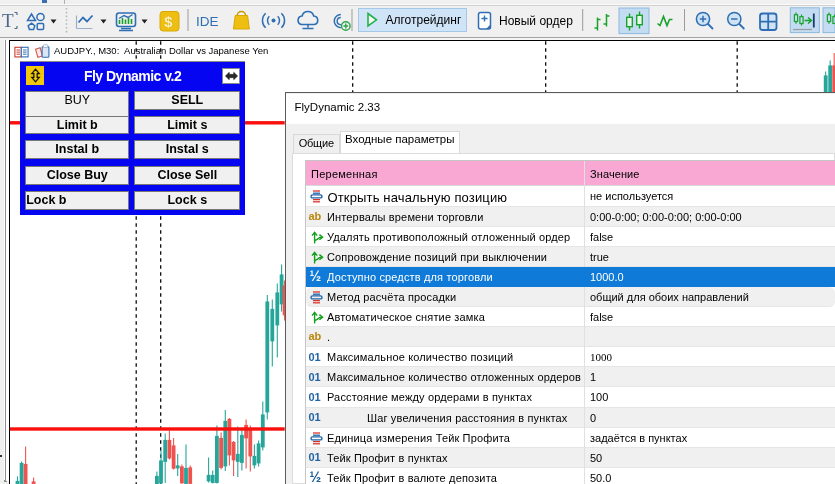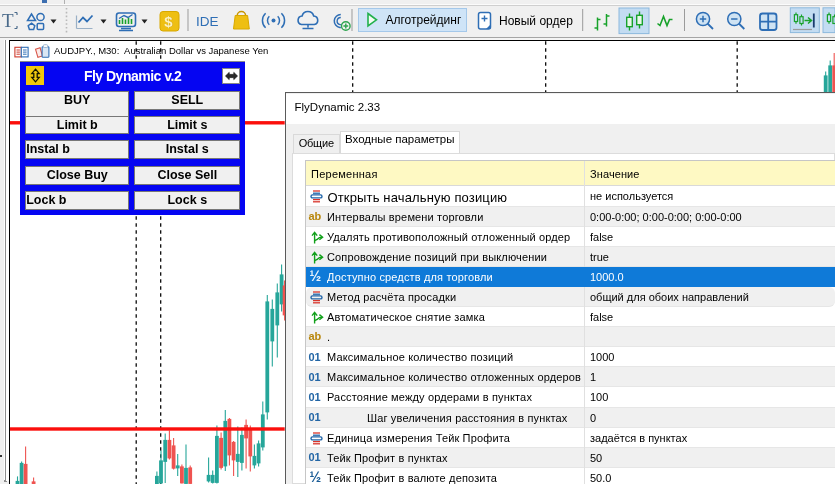--- a/index.html
+++ b/index.html
@@ -197,38 +197,38 @@
 <div class="ab" style="left:19.8px;top:61px;width:225.5px;height:154.4px;background:#0505f2;border-top:1px solid #8a8a8a;box-sizing:border-box;"></div>
 <div class="ab" style="left:25.6px;top:66.3px;width:18.9px;height:19.2px;background:#f2c80c;"></div>
 <svg class="ab" style="left:25.6px;top:66.3px;" width="19" height="19" viewBox="0 0 19 19">
     <path d="M9.5 3.2 L13.2 7.6 L11.2 7.6 L11.2 11.4 L13.2 11.4 L9.5 15.8 L5.8 11.4 L7.8 11.4 L7.8 7.6 L5.8 7.6 Z" fill="#eec70e" stroke="#161600" stroke-width="1.3"></path>
   </svg>
 <div class="ab" style="left:19.8px;top:67.6px;width:225.5px;text-align:center;font-size:14px;font-weight:bold;letter-spacing:-0.5px;color:#fff;">Fly Dynamic v.2</div>
 <div class="ab" style="left:221.5px;top:68px;width:18.7px;height:16px;background:#fff;border:1px solid #888;box-sizing:border-box;"></div>
 <svg class="ab" style="left:221.5px;top:68px;" width="19" height="16" viewBox="0 0 19 16">
     <path d="M3.5 8 L7.2 4.4 L7.2 6.4 L11.8 6.4 L11.8 4.4 L15.5 8 L11.8 11.6 L11.8 9.6 L7.2 9.6 L7.2 11.6 Z" fill="#2a2a2a" stroke="#111" stroke-width="0.7"></path>
   </svg>
-<div class="ab" style="left:25.2px;top:90.8px;width:104.1px;height:29px;background:#f0f0f0;border:1px solid #777;box-sizing:border-box;text-align:center;font-size:12.5px;font-weight:bold;line-height:17.5px;color:#000;">BUY</div>
+<div class="ab" style="left:25.2px;top:90.8px;width:104.1px;height:29px;background:#f0f0f0;border:1px solid #777;box-sizing:border-box;text-align:center;font-size:12.5px;font-weight:normal;line-height:17.5px;color:#000;">BUY</div>
 <div class="ab" style="left:134.4px;top:90.8px;width:105.8px;height:18.8px;background:#f0f0f0;border:1px solid #777;box-sizing:border-box;text-align:center;font-size:12.5px;font-weight:bold;line-height:17.5px;color:#000;">SELL</div>
 <div class="ab" style="left:25.2px;top:115.7px;width:104.1px;height:18.8px;background:#f0f0f0;border:1px solid #777;box-sizing:border-box;text-align:center;font-size:12.5px;font-weight:bold;line-height:17.5px;color:#000;">Limit b</div>
 <div class="ab" style="left:134.4px;top:115.7px;width:105.8px;height:18.8px;background:#f0f0f0;border:1px solid #777;box-sizing:border-box;text-align:center;font-size:12.5px;font-weight:bold;line-height:17.5px;color:#000;">Limit s</div>
-<div class="ab" style="left:25.2px;top:140.3px;width:104.1px;height:18.8px;background:#f0f0f0;border:1px solid #777;box-sizing:border-box;text-align:left;font-size:12.5px;font-weight:bold;line-height:17.5px;color:#000;">Instal b</div>
+<div class="ab" style="left:25.2px;top:140.3px;width:104.1px;height:18.8px;background:#f0f0f0;border:1px solid #777;box-sizing:border-box;text-align:center;font-size:12.5px;font-weight:bold;line-height:17.5px;color:#000;">Instal b</div>
 <div class="ab" style="left:134.4px;top:140.3px;width:105.8px;height:18.8px;background:#f0f0f0;border:1px solid #777;box-sizing:border-box;text-align:center;font-size:12.5px;font-weight:bold;line-height:17.5px;color:#000;">Instal s</div>
 <div class="ab" style="left:25.2px;top:165.9px;width:104.1px;height:18.8px;background:#f0f0f0;border:1px solid #777;box-sizing:border-box;text-align:center;font-size:12.5px;font-weight:bold;line-height:17.5px;color:#000;">Close Buy</div>
 <div class="ab" style="left:134.4px;top:165.9px;width:105.8px;height:18.8px;background:#f0f0f0;border:1px solid #777;box-sizing:border-box;text-align:center;font-size:12.5px;font-weight:bold;line-height:17.5px;color:#000;">Close Sell</div>
 <div class="ab" style="left:25.2px;top:190.8px;width:104.1px;height:18.8px;background:#f0f0f0;border:1px solid #777;box-sizing:border-box;text-align:left;font-size:12.5px;font-weight:bold;line-height:17.5px;color:#000;">Lock b</div>
 <div class="ab" style="left:134.4px;top:190.8px;width:105.8px;height:18.8px;background:#f0f0f0;border:1px solid #777;box-sizing:border-box;text-align:center;font-size:12.5px;font-weight:bold;line-height:17.5px;color:#000;">Lock s</div>
 <div class="ab" style="left:285px;top:92.4px;width:550px;height:391.6px;background:#f0f0f0;border-left:1.2px solid #5a5a5a;border-top:1.6px solid #5a5a5a;box-sizing:border-box;"></div>
 <div class="ab" style="left:286.2px;top:94px;width:548.8px;height:29.5px;background:#fff;"></div>
 <div class="ab" style="left:294.5px;top:100.8px;font-size:11.5px;color:#000;">FlyDynamic 2.33</div>
 <div class="ab" style="left:293px;top:133.5px;width:46.5px;height:19px;background:#efefef;border:1px solid #d9d9d9;border-bottom:none;box-sizing:border-box;text-align:center;font-size:11px;letter-spacing:-0.2px;line-height:16.5px;color:#000;">Общие</div>
 <div class="ab" style="left:292px;top:152.5px;width:543px;height:331.5px;background:#fff;border:1px solid #dcdcdc;box-sizing:border-box;"></div>
 <div class="ab" style="left:339.5px;top:130.5px;width:120.5px;height:22.5px;background:#fff;border:1px solid #d9d9d9;border-bottom:none;box-sizing:border-box;text-align:center;font-size:11.5px;line-height:14.5px;color:#000;">Входные параметры</div>
 <div class="ab" style="left:304.5px;top:160.3px;width:530.5px;height:323.7px;border-left:1px solid #c6c6c6;border-top:1px solid #c6c6c6;box-sizing:border-box;background:#fff;overflow:hidden;">
-<div style="position:absolute;left:0;top:0;width:100%;height:25.2px;background:#fef9c3;border-bottom:1px solid #d9d9d9;box-sizing:border-box;text-decoration:underline;">
+<div style="position:absolute;left:0;top:0;width:100%;height:25.2px;background:#f9a8d4;border-bottom:1px solid #d9d9d9;box-sizing:border-box;text-decoration:underline;">
       <span style="position:absolute;left:5.5px;top:6.3px;font-size:11px;letter-spacing:0.25px;">Переменная</span>
       <span style="position:absolute;left:284.5px;top:6.3px;font-size:11px;letter-spacing:0.1px;">Значение</span>
     </div>
 <div style="position:absolute;left:0;top:25.2px;width:100%;height:20.1px;background:#fff;border-bottom:1px solid #e6e6e6;box-sizing:border-box;">
 <svg width="14" height="14" viewBox="0 0 14 14" style="position:absolute;left:4px;top:3px;">
         <path d="M3 2 h7" stroke="#d8352b" stroke-width="1.3"></path>
         <path d="M3 4.2 h7" stroke="#1f64a8" stroke-width="1.3"></path>
         <rect x="1" y="5.9" width="11" height="3" rx="1.5" fill="none" stroke="#1f64a8" stroke-width="1.4"></rect>
         <path d="M3 10.6 h7" stroke="#d8352b" stroke-width="1.3"></path>
         <path d="M3 12.8 h7" stroke="#d8352b" stroke-width="1.3"></path>
@@ -293,21 +293,21 @@
 <div style="position:absolute;left:0;top:165.9px;width:100%;height:20.1px;background:#f0f0f0;border-bottom:1px solid #e6e6e6;box-sizing:border-box;">
 <span style="position:absolute;left:3px;top:3px;font-size:11px;font-weight:bold;color:#b8860b;">ab</span>
 <span style="position:absolute;left:21.5px;top:4px;font-size:11px;letter-spacing:0.15px;color:#000;white-space:nowrap;">.</span>
 <span style="position:absolute;left:278.5px;top:0;width:1px;height:20.1px;background:#e0e0e0;"></span>
 <span style="position:absolute;left:284.5px;top:4px;font-size:11px;color:#000;white-space:nowrap;"></span>
 </div>
 <div style="position:absolute;left:0;top:186.0px;width:100%;height:20.1px;background:#fff;border-bottom:1px solid #e6e6e6;box-sizing:border-box;">
 <span style="position:absolute;left:3px;top:3.5px;font-size:11px;font-weight:bold;color:#2265a5;">01</span>
 <span style="position:absolute;left:21.5px;top:4px;font-size:11px;letter-spacing:0.15px;color:#000;white-space:nowrap;">Максимальное количество позиций</span>
 <span style="position:absolute;left:278.5px;top:0;width:1px;height:20.1px;background:#e0e0e0;"></span>
-<span style="position:absolute;left:284.5px;top:4px;font-size:11px;color:#000;white-space:nowrap;">1000</span>
+<span style="position:absolute;left:284.5px;top:4px;font-size:11px;color:#000;white-space:nowrap;font-family:Liberation Serif, serif;">1000</span>
 </div>
 <div style="position:absolute;left:0;top:206.1px;width:100%;height:20.1px;background:#f0f0f0;border-bottom:1px solid #e6e6e6;box-sizing:border-box;">
 <span style="position:absolute;left:3px;top:3.5px;font-size:11px;font-weight:bold;color:#2265a5;">01</span>
 <span style="position:absolute;left:21.5px;top:4px;font-size:11px;letter-spacing:0.15px;color:#000;white-space:nowrap;">Максимальное количество отложенных ордеров</span>
 <span style="position:absolute;left:278.5px;top:0;width:1px;height:20.1px;background:#e0e0e0;"></span>
 <span style="position:absolute;left:284.5px;top:4px;font-size:11px;color:#000;white-space:nowrap;">1</span>
 </div>
 <div style="position:absolute;left:0;top:226.2px;width:100%;height:20.1px;background:#fff;border-bottom:1px solid #e6e6e6;box-sizing:border-box;">
 <span style="position:absolute;left:3px;top:3.5px;font-size:11px;font-weight:bold;color:#2265a5;">01</span>
 <span style="position:absolute;left:21.5px;top:4px;font-size:11px;letter-spacing:0.15px;color:#000;white-space:nowrap;">Расстояние между ордерами в пунктах</span>

